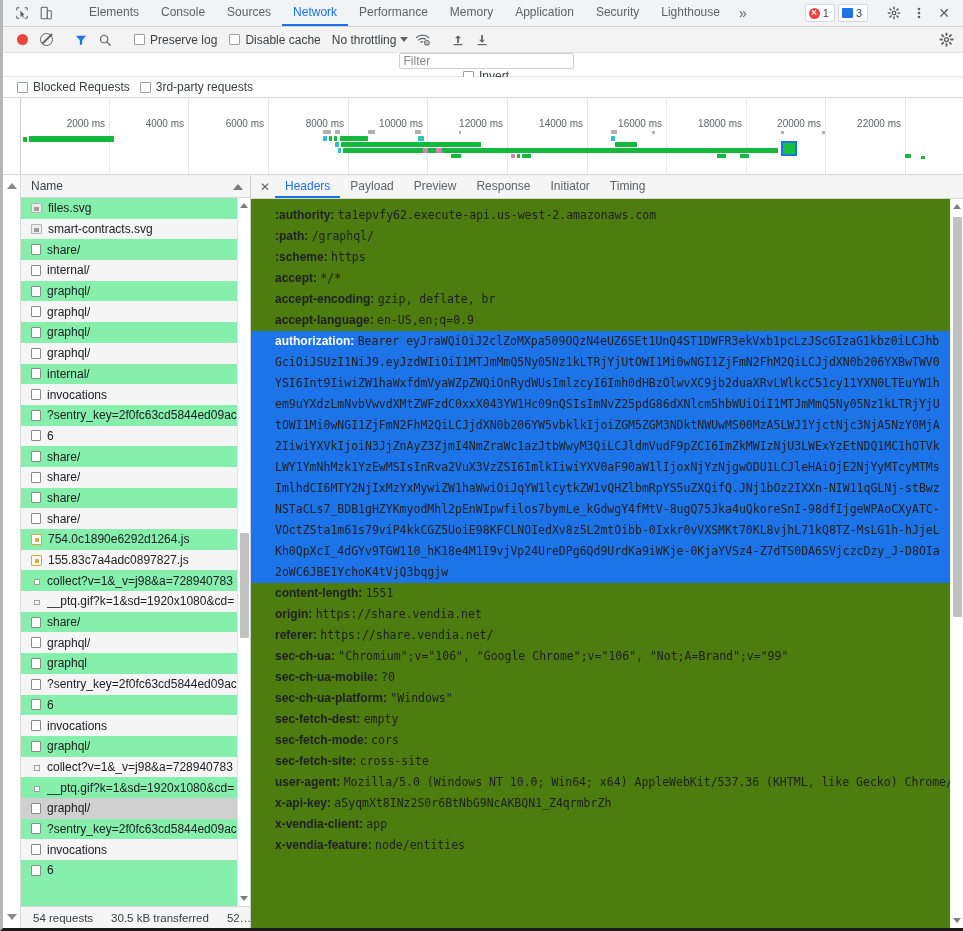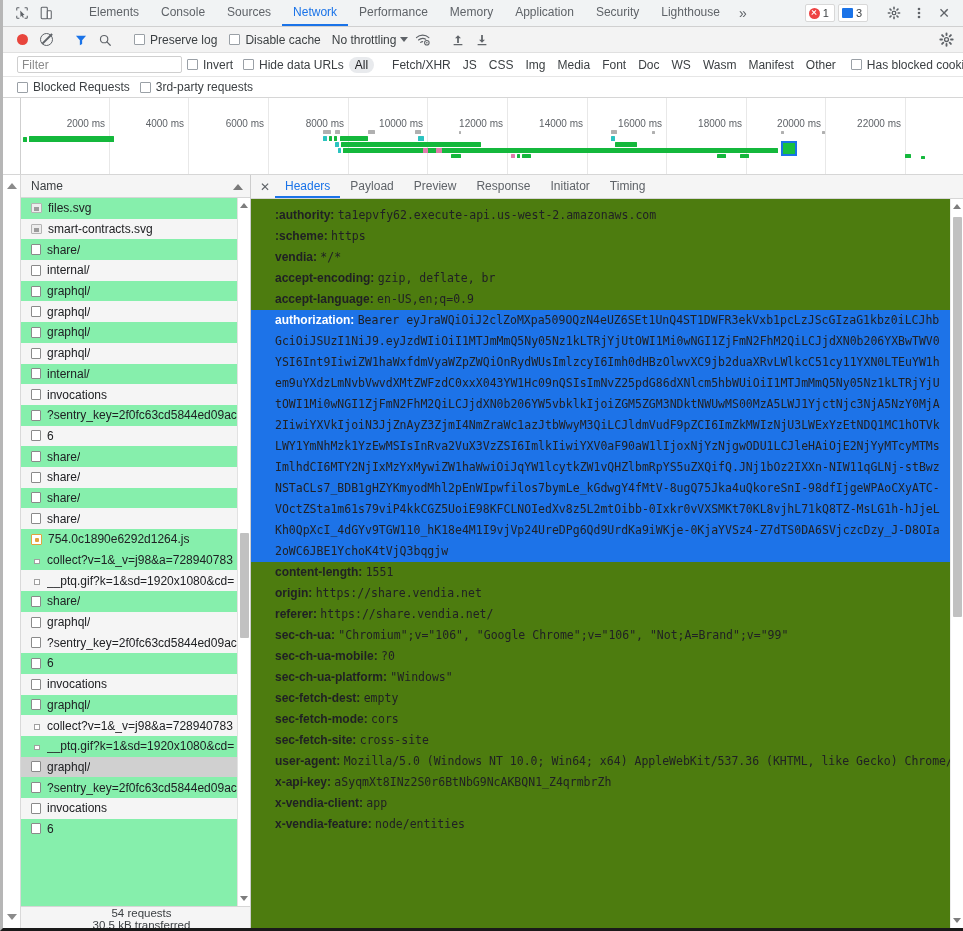--- a/index.html
+++ b/index.html
@@ -121,21 +121,21 @@
     width: 0; height: 0; border-left: 4px solid transparent;
     border-right: 4px solid transparent; border-top: 5px solid #5f6368;
   }
   .spacer { flex: 1; }
 
   
   .filterbar {
     min-height: 24px; height: 24px;
     display: flex; align-items: center;
     background: #fff; border-bottom: 1px solid #e6e6e6;
-    padding: 0 8px 0 14px; gap: 0px;
+    padding: 0 8px 0 14px; gap: 0px; flex-direction: column;
   }
   .filter-input {
     width: 175px; height: 17px;
     border: 1px solid #cfcfcf; border-radius: 2px;
     font-size: 12px; padding: 0 4px; color: #202124;
     font-family: "Liberation Sans", sans-serif;
     background: #fff; outline: none;
   }
   .filter-input::placeholder { color: #8a8a8a; }
   .ftype {
@@ -267,21 +267,21 @@
     border-left: 4px solid transparent; border-right: 4px solid transparent;
   }
   .list-scrollbar .sb-arrow.up { top: 5px; border-bottom: 5px solid #7d7d7d; }
   .list-scrollbar .sb-arrow.dn { bottom: 5px; border-top: 5px solid #7d7d7d; }
 
   .statusbar {
     height: 22px; min-height: 22px;
     display: flex; align-items: center; gap: 0;
     background: #f5f5f5; border-top: 1px solid #d6d6d6;
     font-size: 11.5px; color: #3c4043;
-    padding-left: 12px; overflow: hidden; white-space: nowrap; flex-direction: column;
+    padding-left: 12px; overflow: hidden; white-space: nowrap;
   }
   .statusbar .ssep { width:1px; height:12px; background:#c7c7c7; margin:0 9px; }
 
   
   .detail {
     flex: 1; display: flex; flex-direction: column; min-width: 0; min-height: 0;
     background: #fff;
   }
   .detail-tabs {
     height: 24px; min-height: 24px;
@@ -653,35 +653,43 @@
             <span class="req-name">share/</span>
           </div>
           <div class="req-row odd">
             <span class="ico-doc"></span>
             <span class="req-name">share/</span>
           </div>
           <div class="req-row">
             <span class="ico-js"></span>
             <span class="req-name">754.0c1890e6292d1264.js</span>
           </div>
+          <div class="req-row odd">
+            <span class="ico-js"></span>
+            <span class="req-name">155.83c7a4adc0897827.js</span>
+          </div>
           <div class="req-row">
             <span class="ico-dot"></span>
             <span class="req-name">collect?v=1&amp;_v=j98&amp;a=728940783</span>
           </div>
           <div class="req-row odd">
             <span class="ico-dot"></span>
             <span class="req-name">__ptq.gif?k=1&amp;sd=1920x1080&amp;cd=</span>
           </div>
           <div class="req-row">
             <span class="ico-doc"></span>
             <span class="req-name">share/</span>
           </div>
           <div class="req-row odd">
             <span class="ico-doc"></span>
             <span class="req-name">graphql/</span>
+          </div>
+          <div class="req-row">
+            <span class="ico-doc"></span>
+            <span class="req-name">graphql</span>
           </div>
           <div class="req-row odd">
             <span class="ico-doc"></span>
             <span class="req-name">?sentry_key=2f0fc63cd5844ed09ac</span>
           </div>
           <div class="req-row">
             <span class="ico-doc"></span>
             <span class="req-name">6</span>
           </div>
           <div class="req-row odd">
@@ -737,22 +745,23 @@
         <div class="dtab active">Headers</div>
         <div class="dtab">Payload</div>
         <div class="dtab">Preview</div>
         <div class="dtab">Response</div>
         <div class="dtab">Initiator</div>
         <div class="dtab">Timing</div>
       </div>
       <div class="hdr-body">
         <div class="hdr-scroll" id="hdr-scroll">
             <div class="hdr-line"><span class="hdr-key">:authority: </span><span class="hdr-val">ta1epvfy62.execute-api.us-west-2.amazonaws.com</span></div>
+            <div class="hdr-line"><span class="hdr-key">:path: </span><span class="hdr-val">/graphql/</span></div>
             <div class="hdr-line"><span class="hdr-key">:scheme: </span><span class="hdr-val">https</span></div>
-            <div class="hdr-line"><span class="hdr-key">vendia: </span><span class="hdr-val">*/*</span></div>
+            <div class="hdr-line"><span class="hdr-key">accept: </span><span class="hdr-val">*/*</span></div>
             <div class="hdr-line"><span class="hdr-key">accept-encoding: </span><span class="hdr-val">gzip, deflate, br</span></div>
             <div class="hdr-line"><span class="hdr-key">accept-language: </span><span class="hdr-val">en-US,en;q=0.9</span></div>
             <div class="hdr-auth"><span class="hdr-key">authorization: </span><span class="hdr-val">Bearer eyJraWQiOiJ2clZoMXpa509OQzN4eUZ6SEt1UnQ4ST1DWFR3ekVxb1pcLzJScGIzaG1kbz0iLCJhbGciOiJSUzI1NiJ9.eyJzdWIiOiI1MTJmMmQ5Ny05Nz1kLTRjYjUtOWI1Mi0wNGI1ZjFmN2FhM2QiLCJjdXN0b206YXBwTWV0YSI6Int9IiwiZW1haWxfdmVyaWZpZWQiOnRydWUsImlzcyI6Imh0dHBzOlwvXC9jb2duaXRvLWlkcC51cy11YXN0LTEuYW1hem9uYXdzLmNvbVwvdXMtZWFzdC0xxX043YW1Hc09nQSIsImNvZ25pdG86dXNlcm5hbWUiOiI1MTJmMmQ5Ny05Nz1kLTRjYjUtOWI1Mi0wNGI1ZjFmN2FhM2QiLCJjdXN0b206YW5vbklkIjoiZGM5ZGM3NDktNWUwMS00MzA5LWJ1YjctNjc3NjA5NzY0MjA2IiwiYXVkIjoiN3JjZnAyZ3ZjmI4NmZraWc1azJtbWwyM3QiLCJldmVudF9pZCI6ImZkMWIzNjU3LWExYzEtNDQ1MC1hOTVkLWY1YmNhMzk1YzEwMSIsInRva2VuX3VzZSI6ImlkIiwiYXV0aF90aW1lIjoxNjYzNjgwODU1LCJleHAiOjE2NjYyMTcyMTMsImlhdCI6MTY2NjIxMzYxMywiZW1haWwiOiJqYW1lcytkZW1vQHZlbmRpYS5uZXQifQ.JNj1bOz2IXXn-NIW11qGLNj-stBwzNSTaCLs7_BDB1gHZYKmyodMhl2pEnWIpwfilos7bymLe_kGdwgY4fMtV-8ugQ75Jka4uQkoreSnI-98dfIjgeWPAoCXyATC-VOctZSta1m61s79viP4kkCGZ5UoiE98KFCLNOIedXv8z5L2mtOibb-0Ixkr0vVXSMKt70KL8vjhL71kQ8TZ-MsLG1h-hJjeLKh0QpXcI_4dGYv9TGW110_hK18e4M1I9vjVp24UreDPg6Qd9UrdKa9iWKje-0KjaYVSz4-Z7dTS0DA6SVjczcDzy_J-D8OIa2oWC6JBE1YchoK4tVjQ3bqgjw</span></div>
             <div class="hdr-line"><span class="hdr-key">content-length: </span><span class="hdr-val">1551</span></div>
             <div class="hdr-line"><span class="hdr-key">origin: </span><span class="hdr-val">https://share.vendia.net</span></div>
             <div class="hdr-line"><span class="hdr-key">referer: </span><span class="hdr-val">https://share.vendia.net/</span></div>
             <div class="hdr-line"><span class="hdr-key">sec-ch-ua: </span><span class="hdr-val">"Chromium";v="106", "Google Chrome";v="106", "Not;A=Brand";v="99"</span></div>
             <div class="hdr-line"><span class="hdr-key">sec-ch-ua-mobile: </span><span class="hdr-val">?0</span></div>
             <div class="hdr-line"><span class="hdr-key">sec-ch-ua-platform: </span><span class="hdr-val">"Windows"</span></div>
             <div class="hdr-line"><span class="hdr-key">sec-fetch-dest: </span><span class="hdr-val">empty</span></div>

